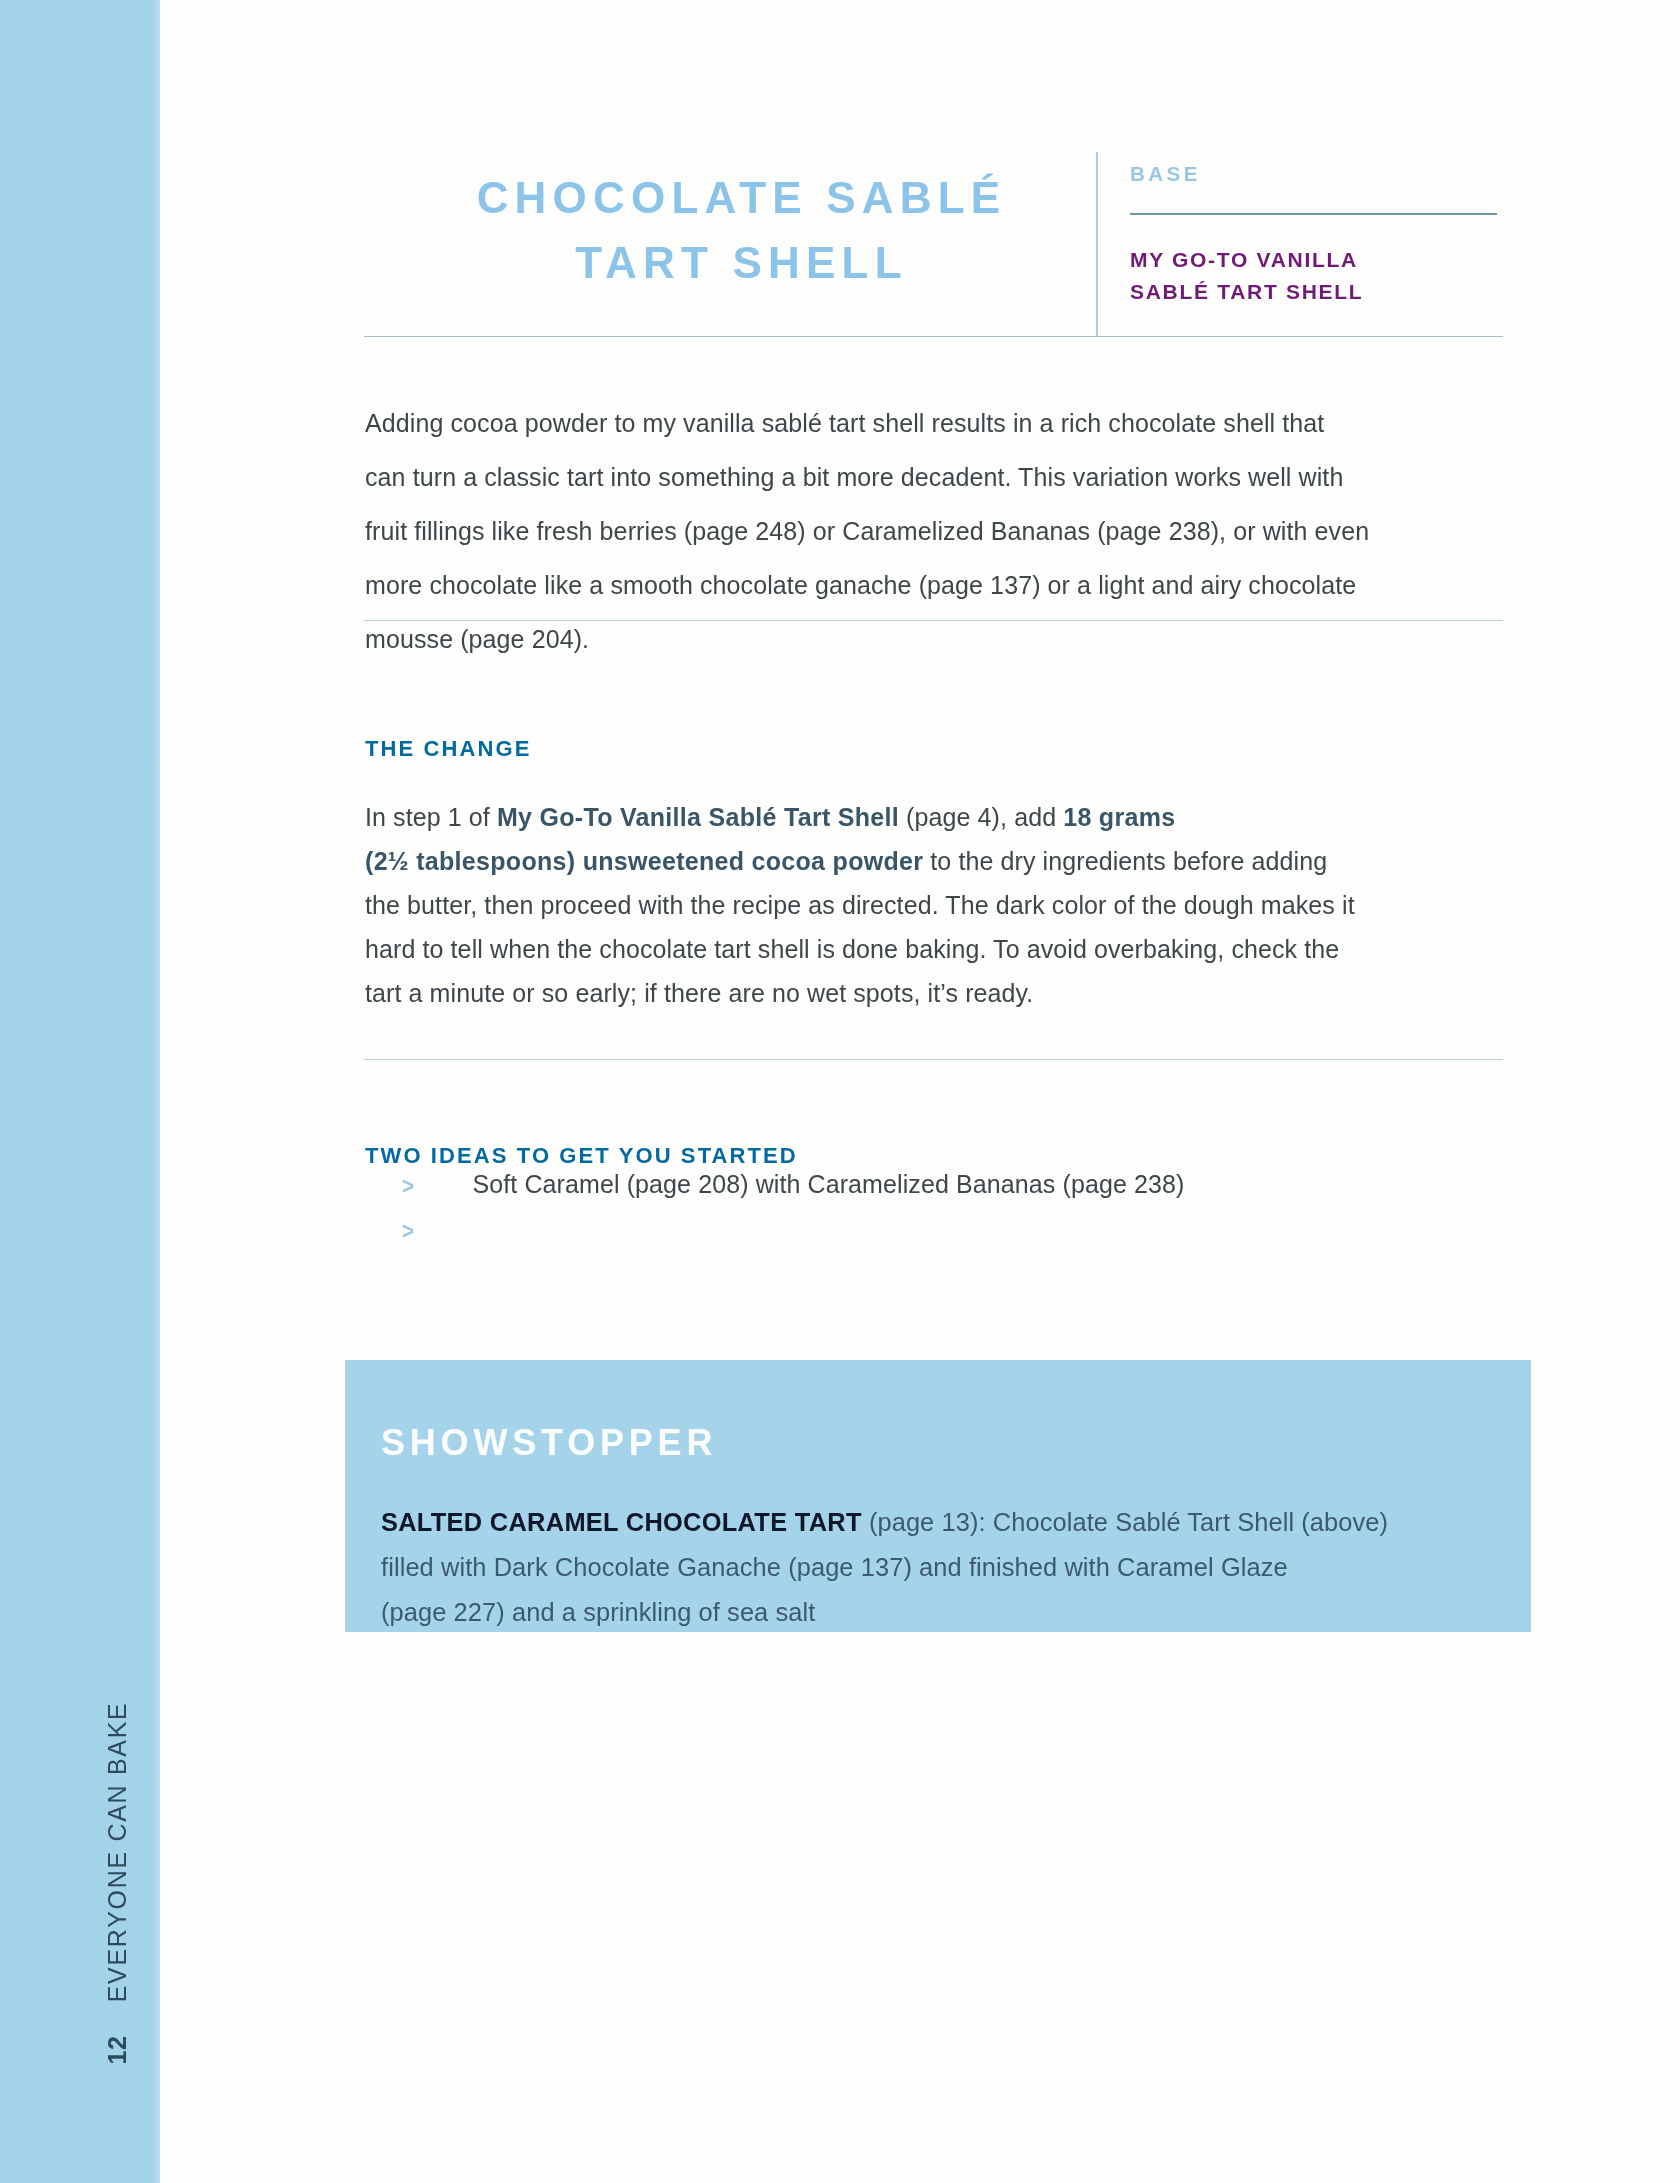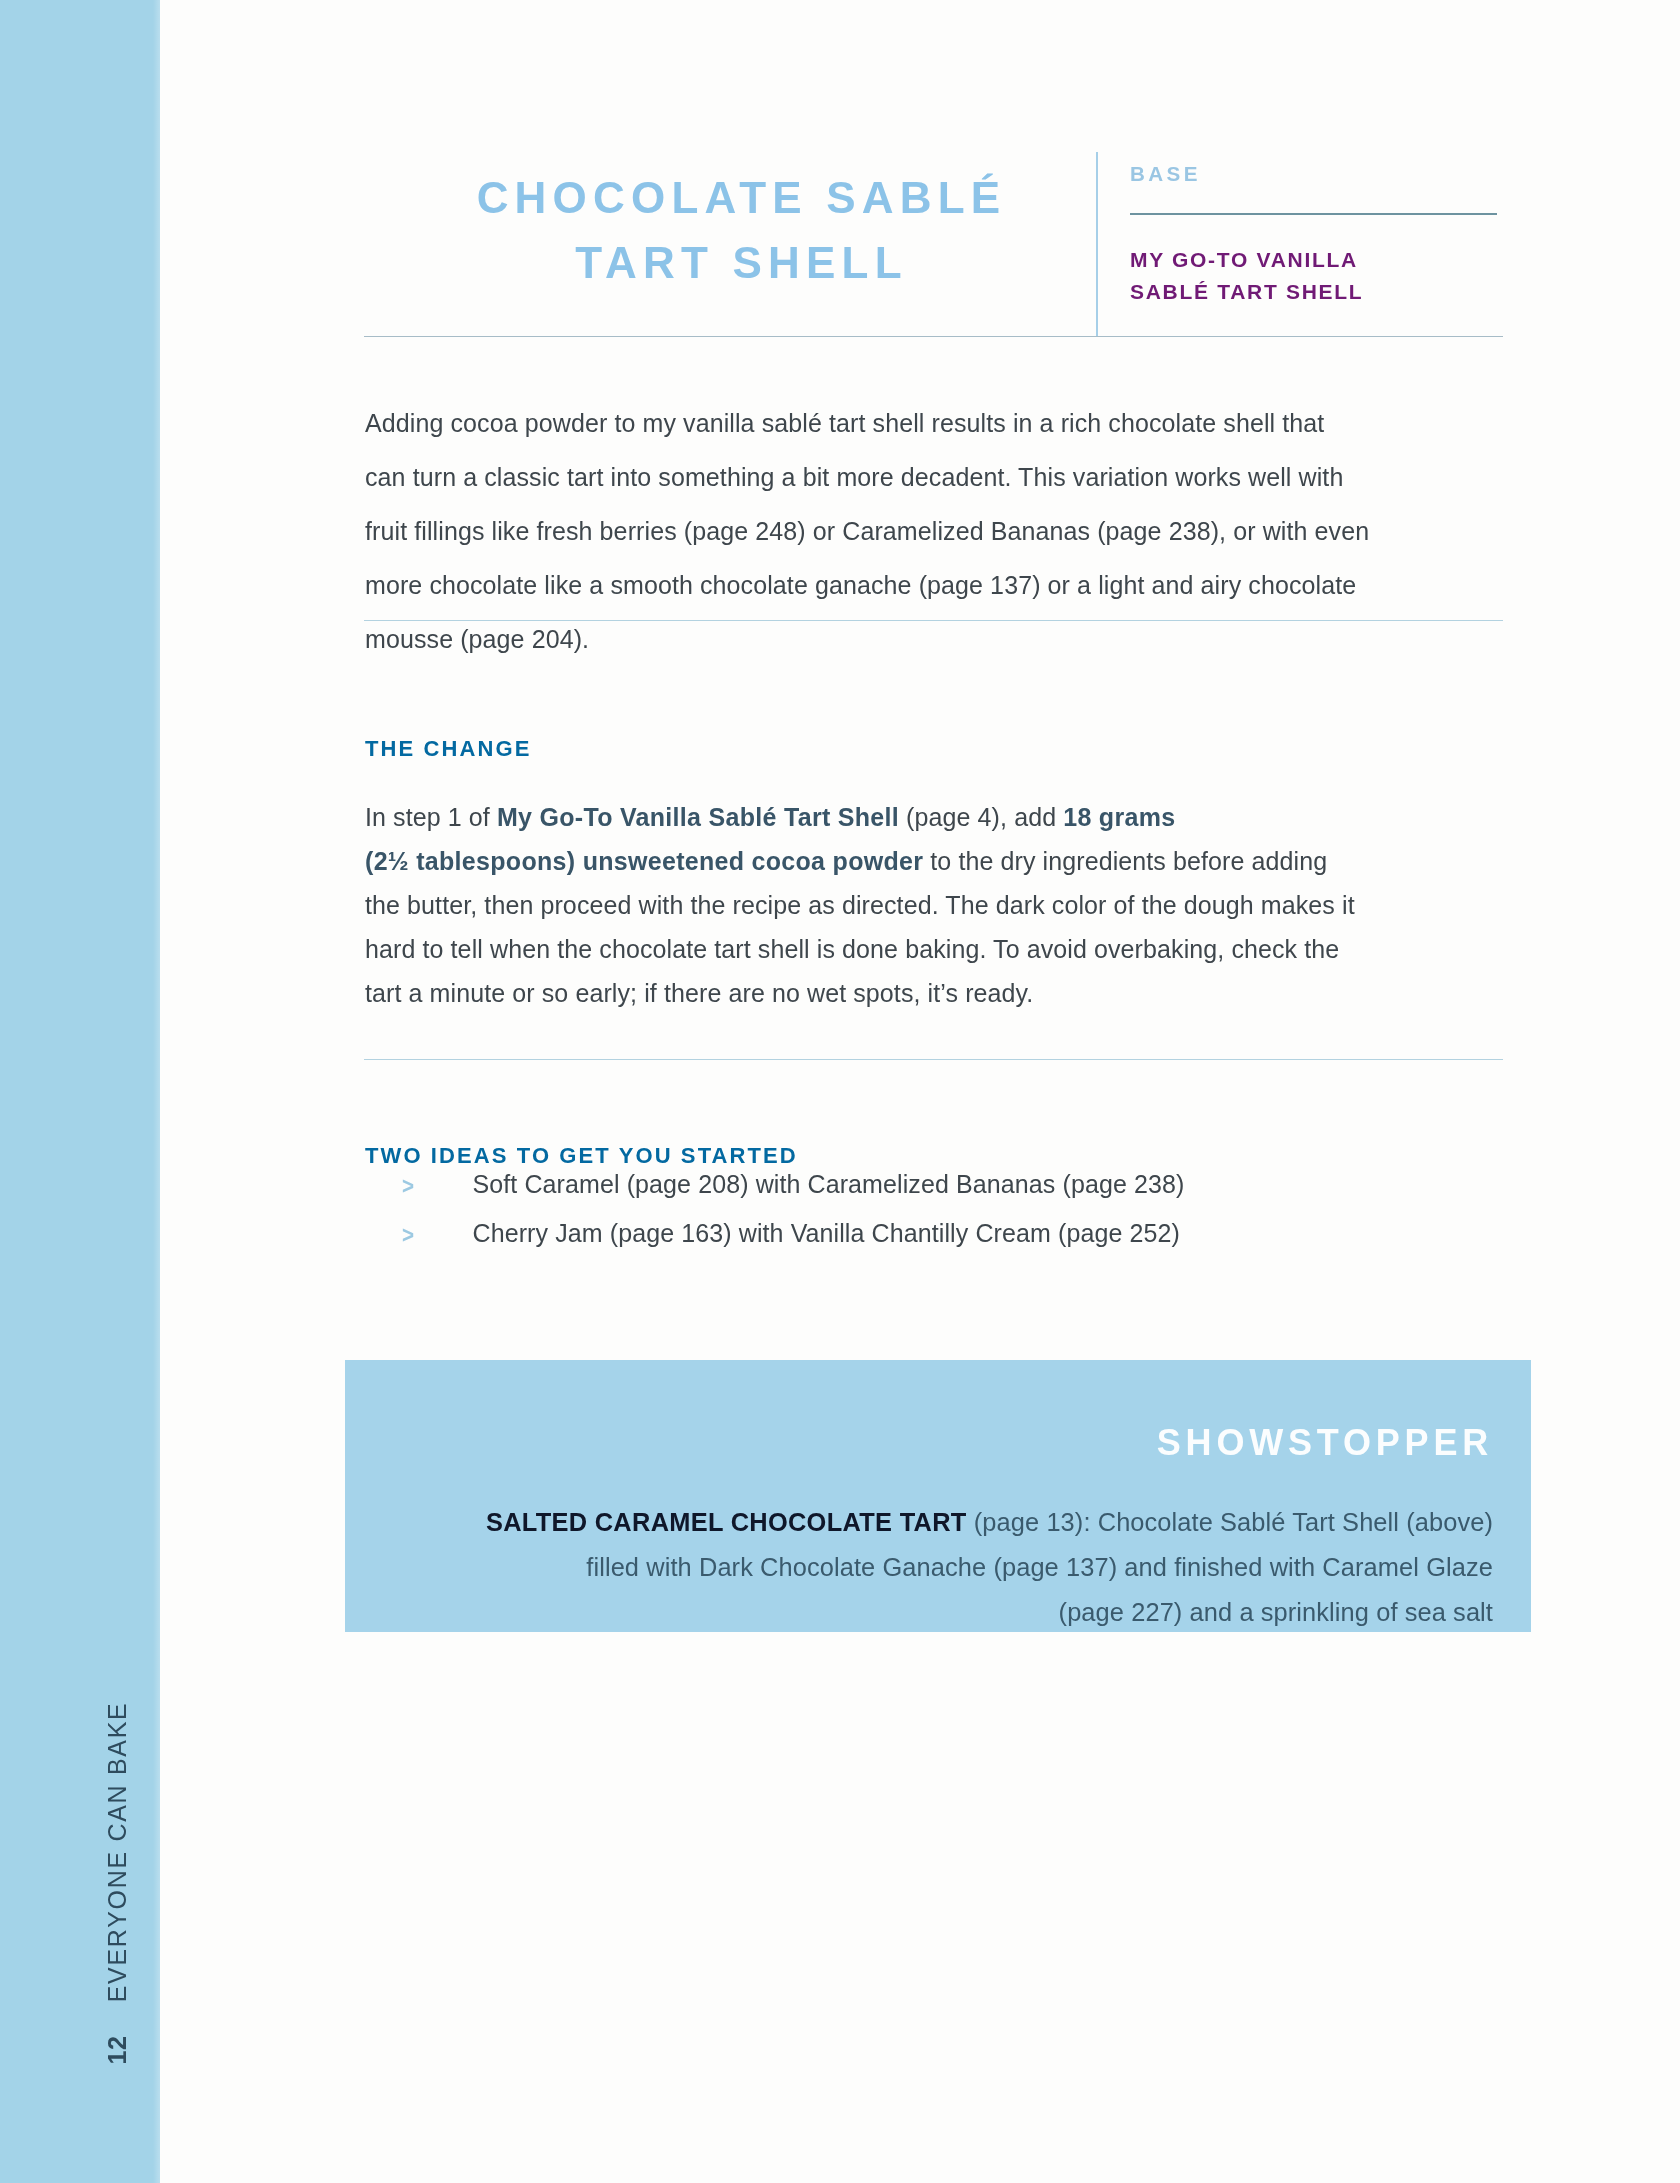--- a/index.html
+++ b/index.html
@@ -94,21 +94,20 @@
     transform:scaleY(1.15);flex:0 0 auto;
   }
   .idea-text{font-size:25px;color:#3e464c;letter-spacing:0.1px;margin-left:42px;}
 
   
   .showstopper{
     position:absolute;left:345px;top:1360px;width:1186px;height:272px;
     background:#a5d3ea;
     box-sizing:border-box;
     padding:32px 38px 0 36px;
-    text-align:right;
   }
   .ss-heading{
     font-size:36px;font-weight:700;letter-spacing:4.8px;
     color:#fbfdfe;
   }
   .ss-body{
     margin-top:36px;
     font-size:25.4px;line-height:45px;color:#3a5a6d;letter-spacing:0.1px;
   }
   .ss-body .b{font-weight:700;color:#0f172a;letter-spacing:0.3px;}
@@ -151,21 +150,20 @@
   <div class="rule rule-3"></div>
 
   <h2 class="sec-heading h-ideas">TWO IDEAS TO GET YOU STARTED</h2>
 
   <div class="idea idea-1">
     <span class="chev">&gt;</span>
     <span class="idea-text">Soft Caramel (page 208) with Caramelized Bananas (page 238)</span>
   </div>
   <div class="idea idea-2">
     <span class="chev">&gt;</span>
-    <span class="idea-text">Cherry Jam (page 163) with Vanilla Chantilly Cream (page 252)</span>
   </div>
 
   <section class="showstopper">
     <h2 class="ss-heading">SHOWSTOPPER</h2>
     <p class="ss-body"><span class="b">SALTED CARAMEL CHOCOLATE TART</span><span> (page 13): Chocolate Sablé Tart Shell (above)</span><br><span>filled with Dark Chocolate Ganache (page 137) and finished with Caramel Glaze</span><br><span>(page 227) and a sprinkling of sea salt</span></p>
   </section>
 
 </div>
 
 

